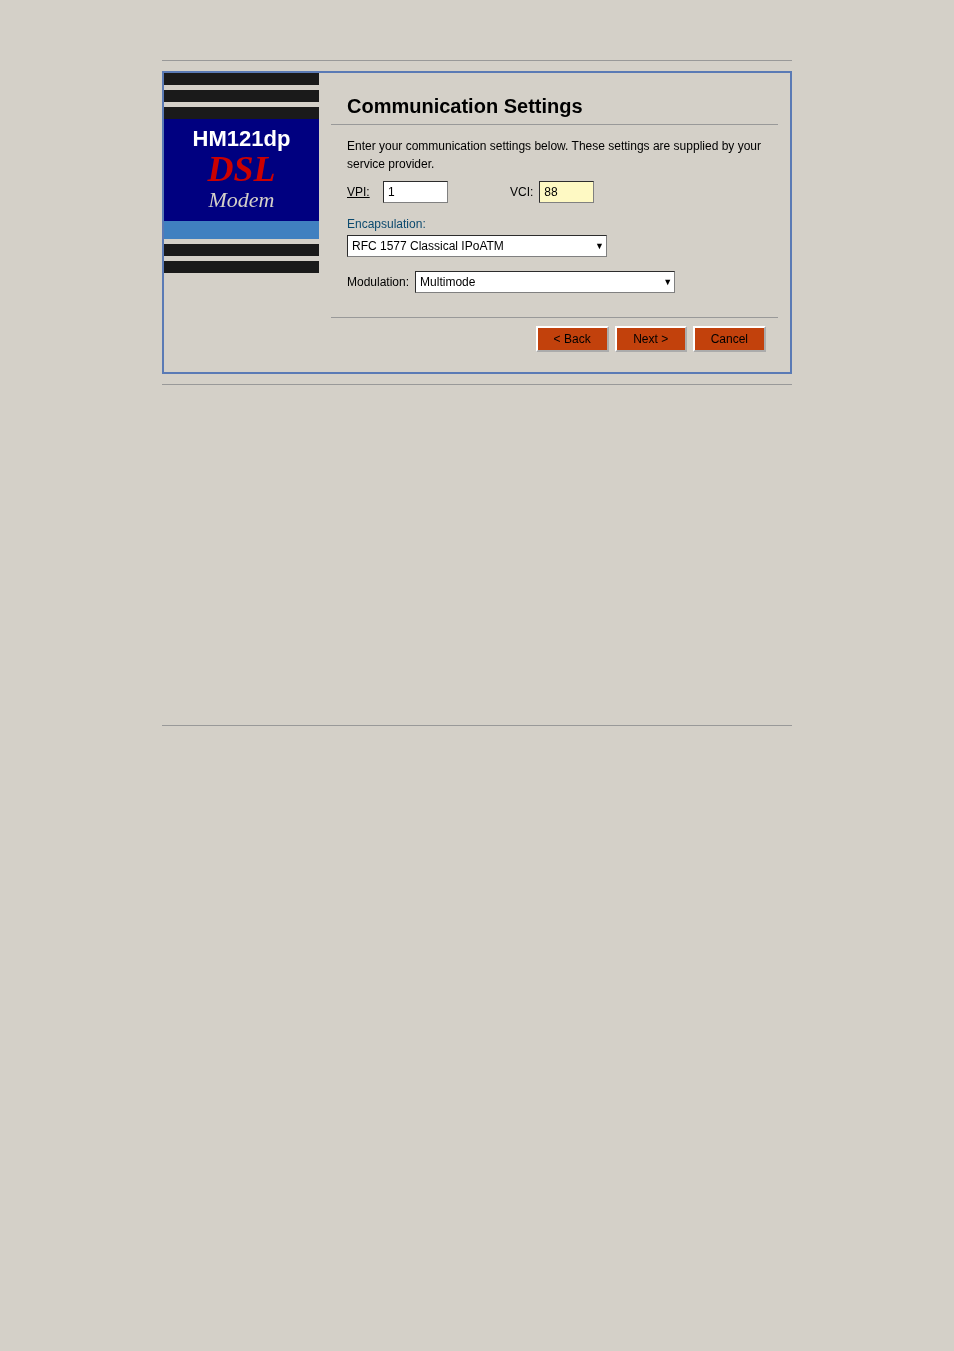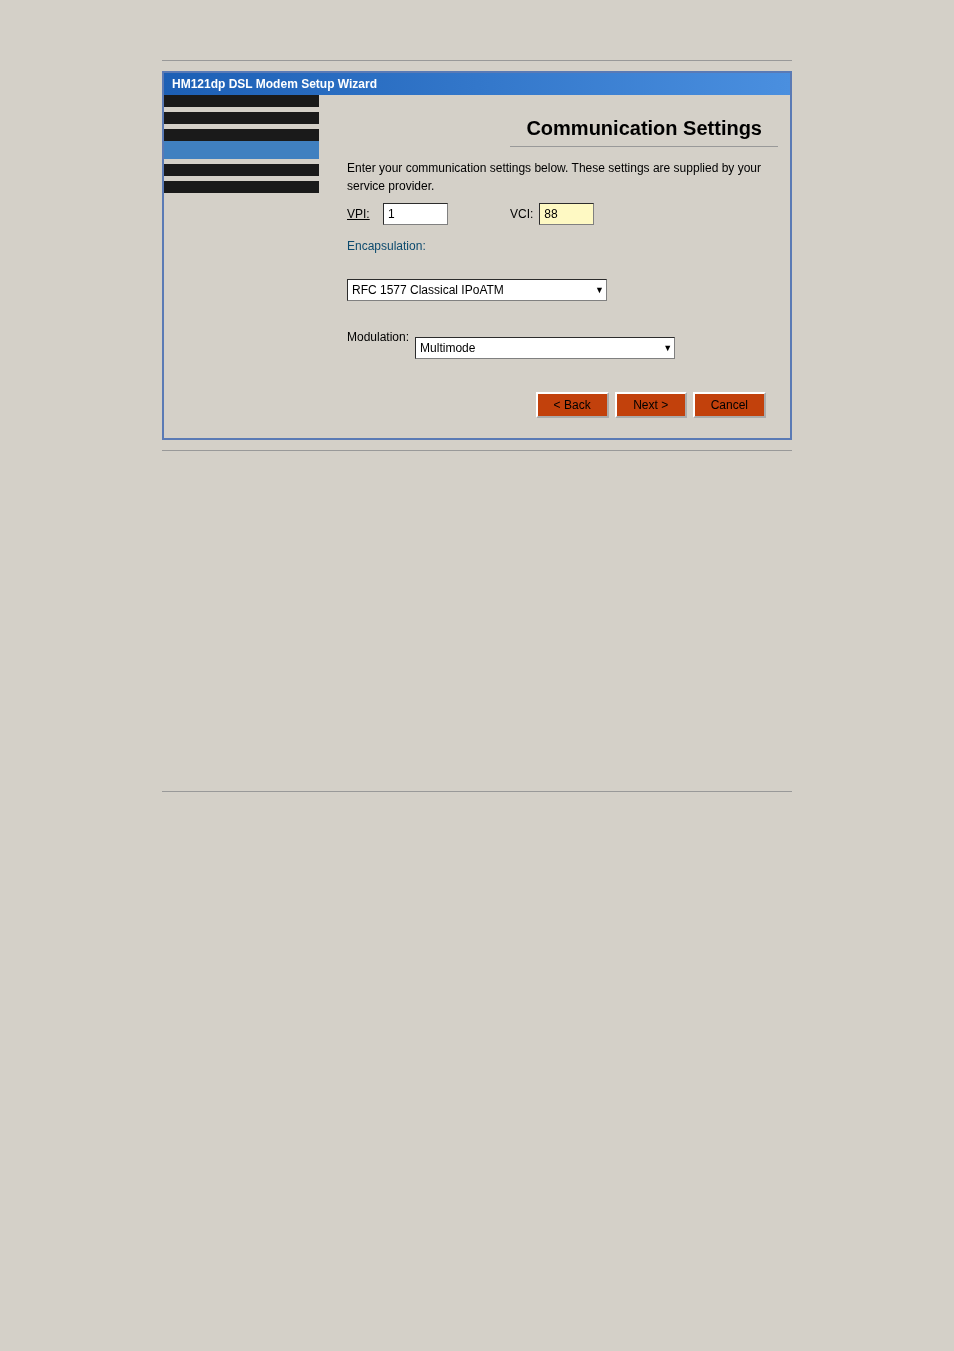--- a/index.html
+++ b/index.html
@@ -127,21 +127,20 @@
       gap: 0;
       margin-top: 0;
     }
 
     
     .right-panel {
       flex: 1;
       padding: 12px;
       display: flex;
       flex-direction: column;
-      align-items: flex-end;
     }
 
     .content-heading {
       font-size: 20px;
       font-weight: bold;
       color: #000;
       padding: 10px 16px 6px 16px;
       border-bottom: 1px solid #999;
       margin-bottom: 0;
     }
@@ -219,21 +218,20 @@
       appearance: none;
       -webkit-appearance: none;
       position: relative;
       cursor: pointer;
     }
 
     .select-wrapper {
       position: relative;
       display: inline-block;
       width: 260px;
-      margin-top: 22px;
     }
 
     .select-wrapper::after {
       content: '▼';
       font-size: 9px;
       position: absolute;
       right: 3px;
       top: 50%;
       transform: translateY(-50%);
       pointer-events: none;
@@ -295,36 +293,38 @@
     }
   </style>
 </head>
 <body>
 
 <hr class="top-rule" style="width:630px;">
 
 <div class="outer-wrapper">
   <div class="dialog-window">
 
-    <div class="dialog-titlebar">
-      <span>HM121dp DSL Modem Setup Wizard</span>
-    </div>
 
     <div class="dialog-body">
 
       <div class="left-panel">
 
         <div class="stripe-group-top">
           <div class="stripe"></div>
           <div class="stripe-gap"></div>
           <div class="stripe"></div>
           <div class="stripe-gap"></div>
           <div class="stripe"></div>
         </div>
 
+        <div class="logo-box">
+          <div class="logo-hm">HM121dp</div>
+          <div class="logo-dsl">DSL</div>
+          <div class="logo-modem">Modem</div>
+        </div>
 
         <div class="blue-bar"></div>
 
         <div class="stripe-group-bottom">
           <div class="stripe-gap"></div>
           <div class="stripe"></div>
           <div class="stripe-gap"></div>
           <div class="stripe"></div>
         </div>
       </div>

